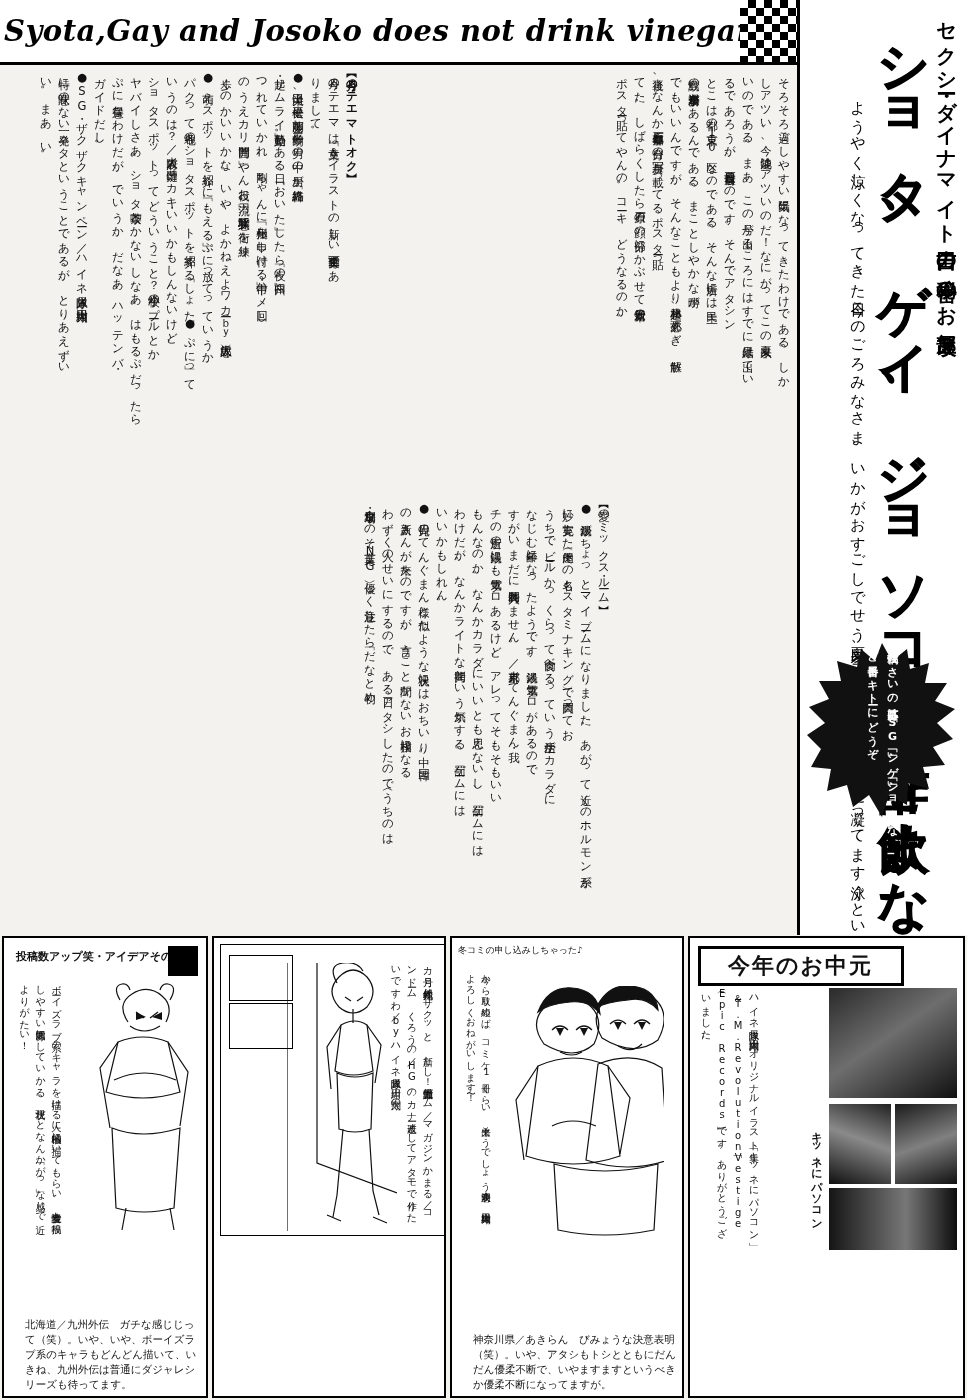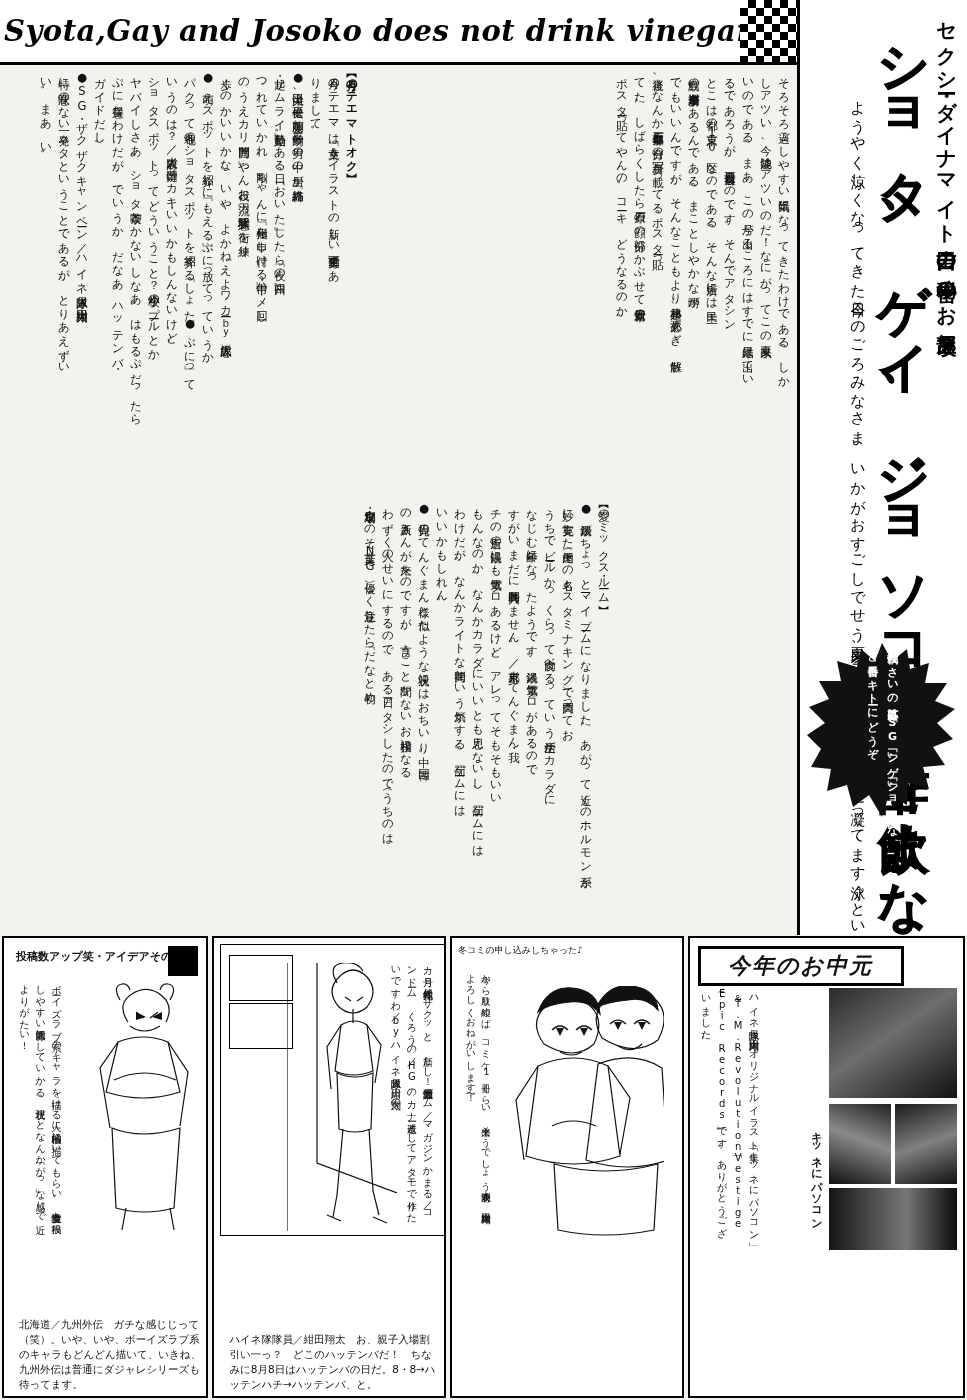--- a/index.html
+++ b/index.html
@@ -111,21 +111,21 @@
   .panel{
     position:relative;background:#fff;border:2px solid #000;
     margin:2px;box-sizing:border-box;
     overflow:hidden;
   }
   .p1{width:212px;}
   .p2{width:240px;}
   .p3{width:240px;}
   .p4{width:285px;}
   .cap{
-    position:absolute;left:10px;right:0;bottom:0;
+    position:absolute;left:16px;right:0;bottom:0;
     font-size:10.5px;line-height:15px;
     padding:4px 5px;
     color:#111;
   }
 
   
   .p1 .artbox{position:absolute;left:4px;top:4px;width:196px;height:290px;background:#fff;}
   .p1 .label{
     position:absolute;left:6px;top:6px;font-size:11px;font-weight:bold;
     background:#fff;padding:1px 2px;
@@ -155,21 +155,21 @@
   }
   .p3 .tophand{
     position:absolute;left:6px;top:6px;right:6px;height:40px;font-size:9px;line-height:12px;
   }
 
   
   .p4 .title{
     position:absolute;left:8px;top:8px;width:200px;height:34px;
     border:3px solid #000;background:#fff;
     display:flex;align-items:center;justify-content:center;
-    font-size:22px;font-weight:bold;letter-spacing:2px;font-style:italic;
+    font-size:22px;font-weight:bold;letter-spacing:2px;
   }
   .p4 .vtxt{
     position:absolute;left:8px;top:50px;height:250px;
     writing-mode:vertical-rl;text-orientation:upright;
     font-size:10px;line-height:16px;
   }
   .p4 .photo1{position:absolute;right:6px;top:50px;width:128px;height:110px;background:linear-gradient(145deg,#2a2a2a,#6e6e6e 45%,#111);}
   .p4 .photo2{position:absolute;right:6px;top:166px;width:62px;height:80px;background:linear-gradient(160deg,#1b1b1b,#808080 50%,#111);}
   .p4 .photo3{position:absolute;right:72px;top:166px;width:62px;height:80px;background:linear-gradient(20deg,#101010,#8a8a8a 55%,#222);}
   .p4 .photo4{position:absolute;right:6px;top:250px;width:128px;height:62px;background:linear-gradient(90deg,#151515,#777 60%,#0d0d0d);}
@@ -299,21 +299,20 @@
           <path class="ink" d="M58 34 l6 4 M76 34 l-6 4"></path>
           <path class="ink" d="M66 46 l0 14"></path>
           <path class="ink" d="M54 62 q14 -8 26 0 l6 46 q-20 8 -38 0 z"></path>
           <path class="ink" d="M54 62 l-14 22 l4 42"></path>
           <path class="ink" d="M80 62 l14 20 l-6 38"></path>
           <path class="ink" d="M50 110 q18 8 36 0 l-2 56 q-16 6 -32 0 z"></path>
           <path class="ink" d="M56 166 l-6 66 l-4 22 M82 166 l4 62 l6 24"></path>
           <path class="ink" d="M40 252 l14 6 M86 254 l14 6"></path>
         </svg>
       </div>
-      <div class="cap">ハイネ隊隊員／紺田翔太　お、親子入場割引い一っ？　どこのハッテンバだ！　ちなみに8月8日はハッテンバの日だ。8・8→ハッテンハチ→ハッテンバ、と。</div>
     </div>
 
     <div class="panel p3">
       <div class="tophand">冬コミの申し込みしちゃった♪</div>
       <div class="vtxt">今から取り組めば コミケ1冊くらい 出来そうでしょう決意表明！ 紺田翔太様 よろしくおねがいします〜！</div>
       <svg class="sketch" style="left:46px;top:48px;width:166px;height:250px;" viewBox="0 0 166 250">
         <path class="ink" d="M46 58 q-16 -22 2 -38 q20 -18 42 -2 q18 14 6 40 q-20 18 -50 0 z"></path>
         <path class="ink" d="M40 26 q10 -26 34 -24 q26 2 28 26 q-10 -14 -30 -12 q-22 2 -32 10 z"></path>
         <path class="inkfill" d="M40 26 q10 -26 34 -24 q26 2 28 26 q-10 -14 -30 -12 q-22 2 -32 10 z"></path>
         <path class="ink" d="M54 44 q8 -8 16 0 M78 44 q8 -8 16 0"></path>
@@ -324,20 +323,21 @@
         <path class="ink" d="M54 140 q20 -10 44 0"></path>
         <path class="ink" d="M104 52 q-14 -24 6 -40 q24 -20 46 0 q18 16 4 42 q-24 18 -56 -2 z"></path>
         <path class="ink" d="M98 22 q12 -24 34 -22 q26 2 28 24 q-12 -14 -30 -10 q-22 2 -32 8 z"></path>
         <path class="inkfill" d="M98 22 q12 -24 34 -22 q26 2 28 24 q-12 -14 -30 -10 q-22 2 -32 8 z"></path>
         <path class="ink" d="M112 38 q8 -8 16 0 M136 38 q8 -8 16 0"></path>
         <path class="inkfill" d="M116 36 l8 0 l-4 8 z M140 36 l8 0 l-4 8 z"></path>
         <path class="ink" d="M120 60 q14 8 24 -2"></path>
         <path class="ink" d="M100 78 q36 -14 64 4 l6 92 q-40 14 -82 0 z"></path>
         <path class="ink" d="M56 178 q50 14 104 0 l-4 66 q-50 10 -96 0 z"></path>
       </svg>
+      <div class="cap">神奈川県／あきらん　びみょうな決意表明（笑）。いや、アタシもトシとともにだんだん優柔不断で、いやますますというべきか優柔不断になってますが。</div>
     </div>
 
     <div class="panel p4">
       <div class="title">今年のお中元</div>
       <div class="vtxt">ハイネ隊隊員　紺田翔太　オリジナルイラスト集「キッネにパソコン」＆T.M.Revolution「Vestige（Epic Records）」です。ありがとうございました。</div>
       <div class="photo1"></div>
       <div class="photo2"></div>
       <div class="photo3"></div>
       <div class="photo4"></div>
       <div class="sidelabel">キッネにパソコン</div>

